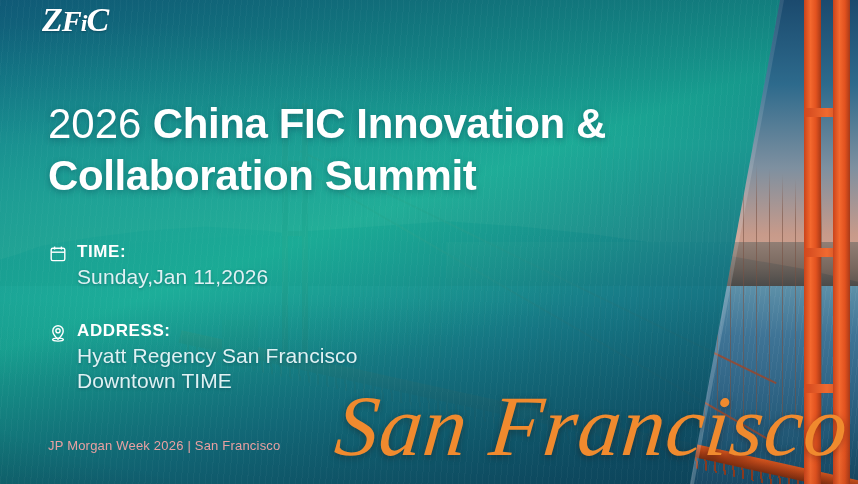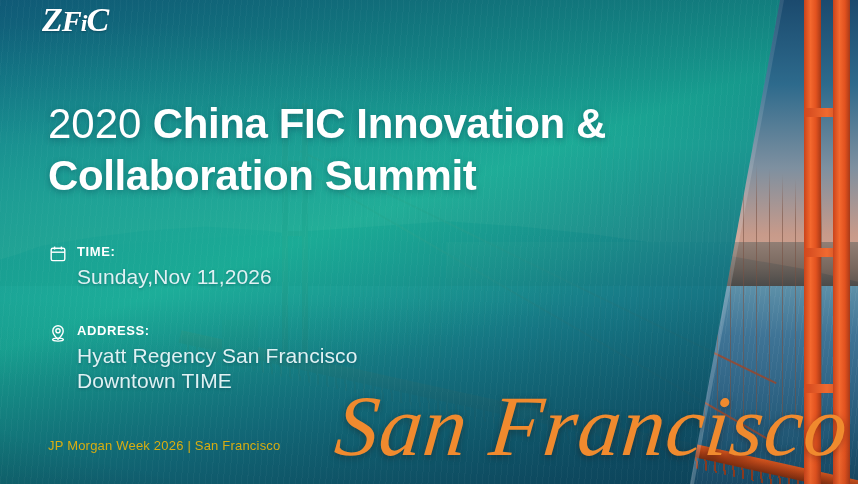--- a/index.html
+++ b/index.html
@@ -268,40 +268,40 @@
   .info-row { display: flex; align-items: flex-start; }
   .info-icon {
     width: 20px; height: 20px;
     margin-right: 9px;
     flex: 0 0 20px;
     margin-top: 1px;
   }
   .info-icon svg { display: block; }
   .info-label {
     color: #ffffff;
-    font-size: 13px;
+    font-size: 17px;
     font-weight: 700;
     letter-spacing: .6px;
     line-height: 17px;
   }
   .info-value {
     margin-left: 29px;
     color: #dff1f3;
     font-size: 21px;
     font-weight: 300;
     line-height: 25px;
     letter-spacing: .1px;
     text-shadow: 0 1px 3px rgba(0,40,60,.35);
     white-space: pre-line;
   }
 
   .footnote {
     position: absolute;
     left: 48px; top: 438px;
-    color: #eab308;
+    color: #fca5a5;
     font-size: 13px;
     font-weight: 400;
     letter-spacing: .2px;
     opacity: .92;
   }
 
   .script {
     position: absolute;
     left: 336px; top: 376px;
     font-family: "Liberation Serif", serif;
@@ -359,35 +359,35 @@
   <div class="teal-sheen"></div>
   <div class="seam"></div>
   <div class="vignette"></div>
 
   <div class="content">
 
     <div class="logo">
       <span class="big">Z</span><span>F</span><span class="sm">i</span><span class="big">C</span>
     </div>
 
-    <h1 class="title"><span class="year">2020</span><span> China FIC Innovation &amp; Collaboration Summit</span></h1>
+    <h1 class="title"><span class="year">2026</span><span> China FIC Innovation &amp; Collaboration Summit</span></h1>
 
     <div class="info-block time">
       <div class="info-row">
         <span class="info-icon">
           <svg width="20" height="20" viewBox="0 0 20 20" fill="none" stroke="#ffffff" stroke-width="1.4">
             <rect x="3.2" y="4.2" width="13.6" height="12.4" rx="1.6"></rect>
             <line x1="3.2" y1="8.2" x2="16.8" y2="8.2"></line>
             <line x1="6.6" y1="2.6" x2="6.6" y2="5.6"></line>
             <line x1="13.4" y1="2.6" x2="13.4" y2="5.6"></line>
           </svg>
         </span>
         <span class="info-label">TIME:</span>
       </div>
-      <div class="info-value">Sunday,Nov 11,2026</div>
+      <div class="info-value">Sunday,Jan 11,2026</div>
     </div>
 
     <div class="info-block address">
       <div class="info-row">
         <span class="info-icon">
           <svg width="20" height="20" viewBox="0 0 20 20" fill="none" stroke="#ffffff" stroke-width="1.4">
             <path d="M10 2.8c-2.9 0-5.2 2.3-5.2 5.1 0 3.6 5.2 8.3 5.2 8.3s5.2-4.7 5.2-8.3c0-2.8-2.3-5.1-5.2-5.1z"></path>
             <circle cx="10" cy="7.8" r="2.1"></circle>
             <ellipse cx="10" cy="16.6" rx="5.4" ry="1.5"></ellipse>
           </svg>

